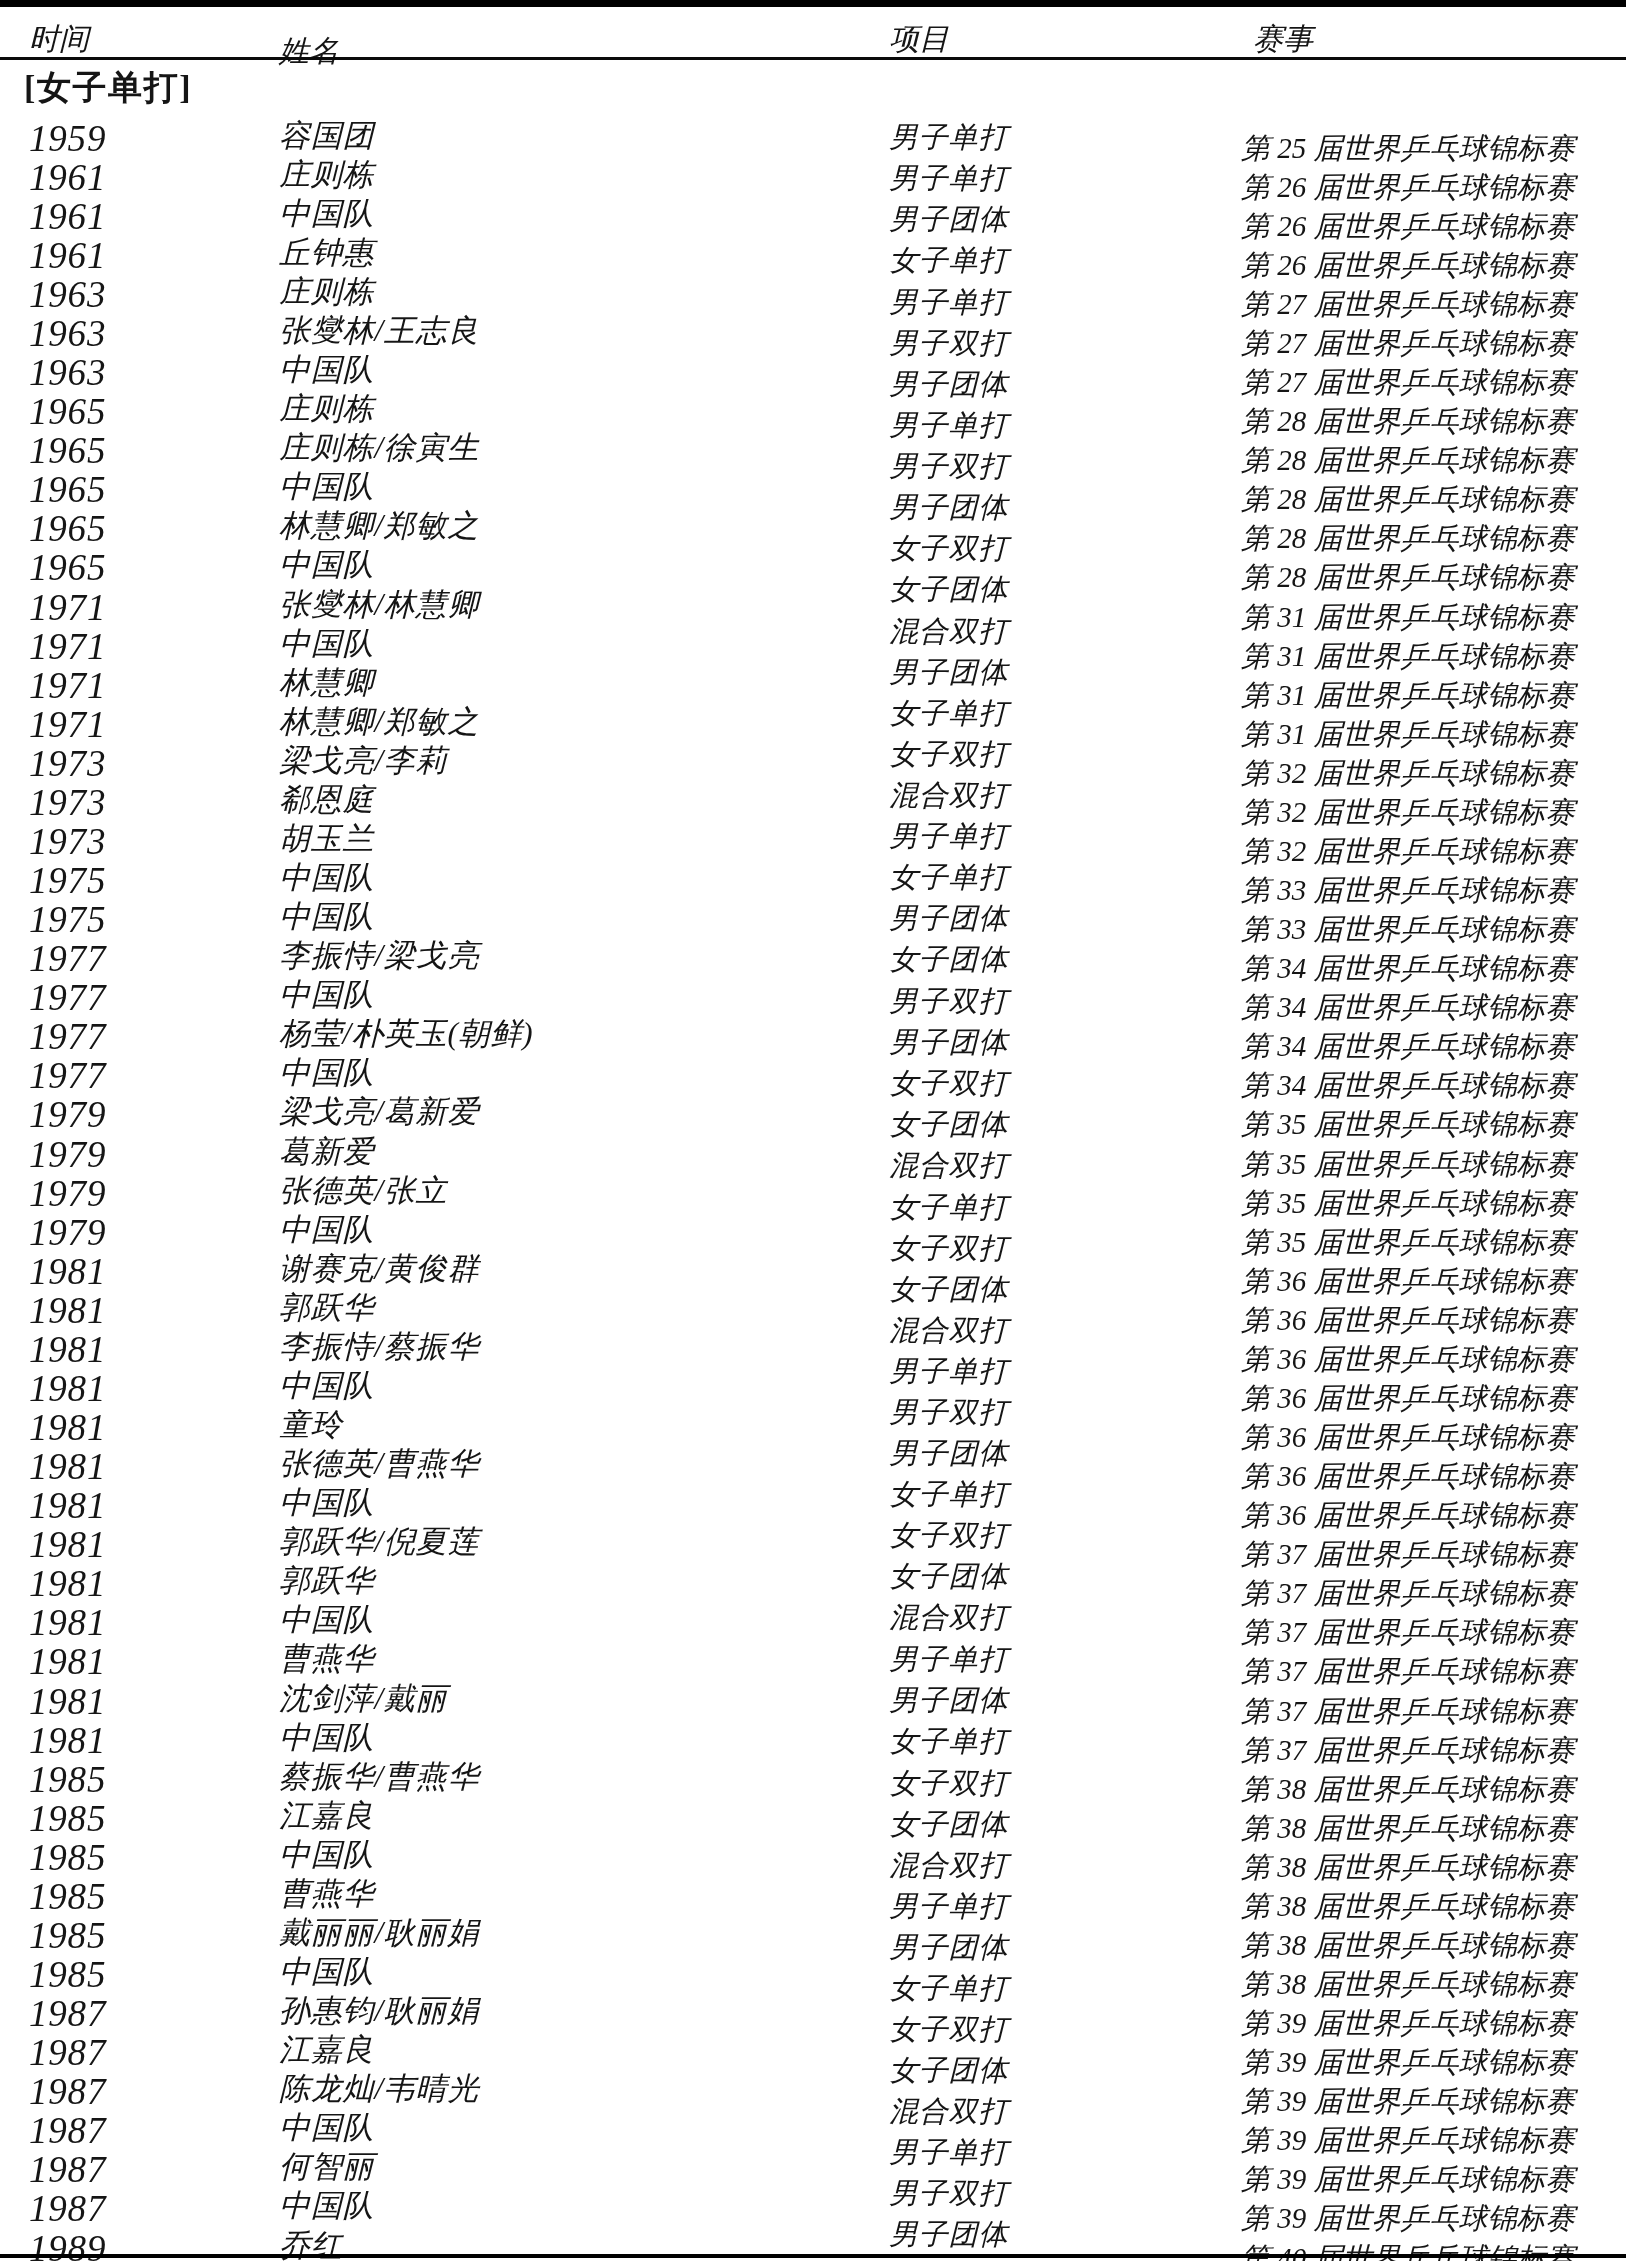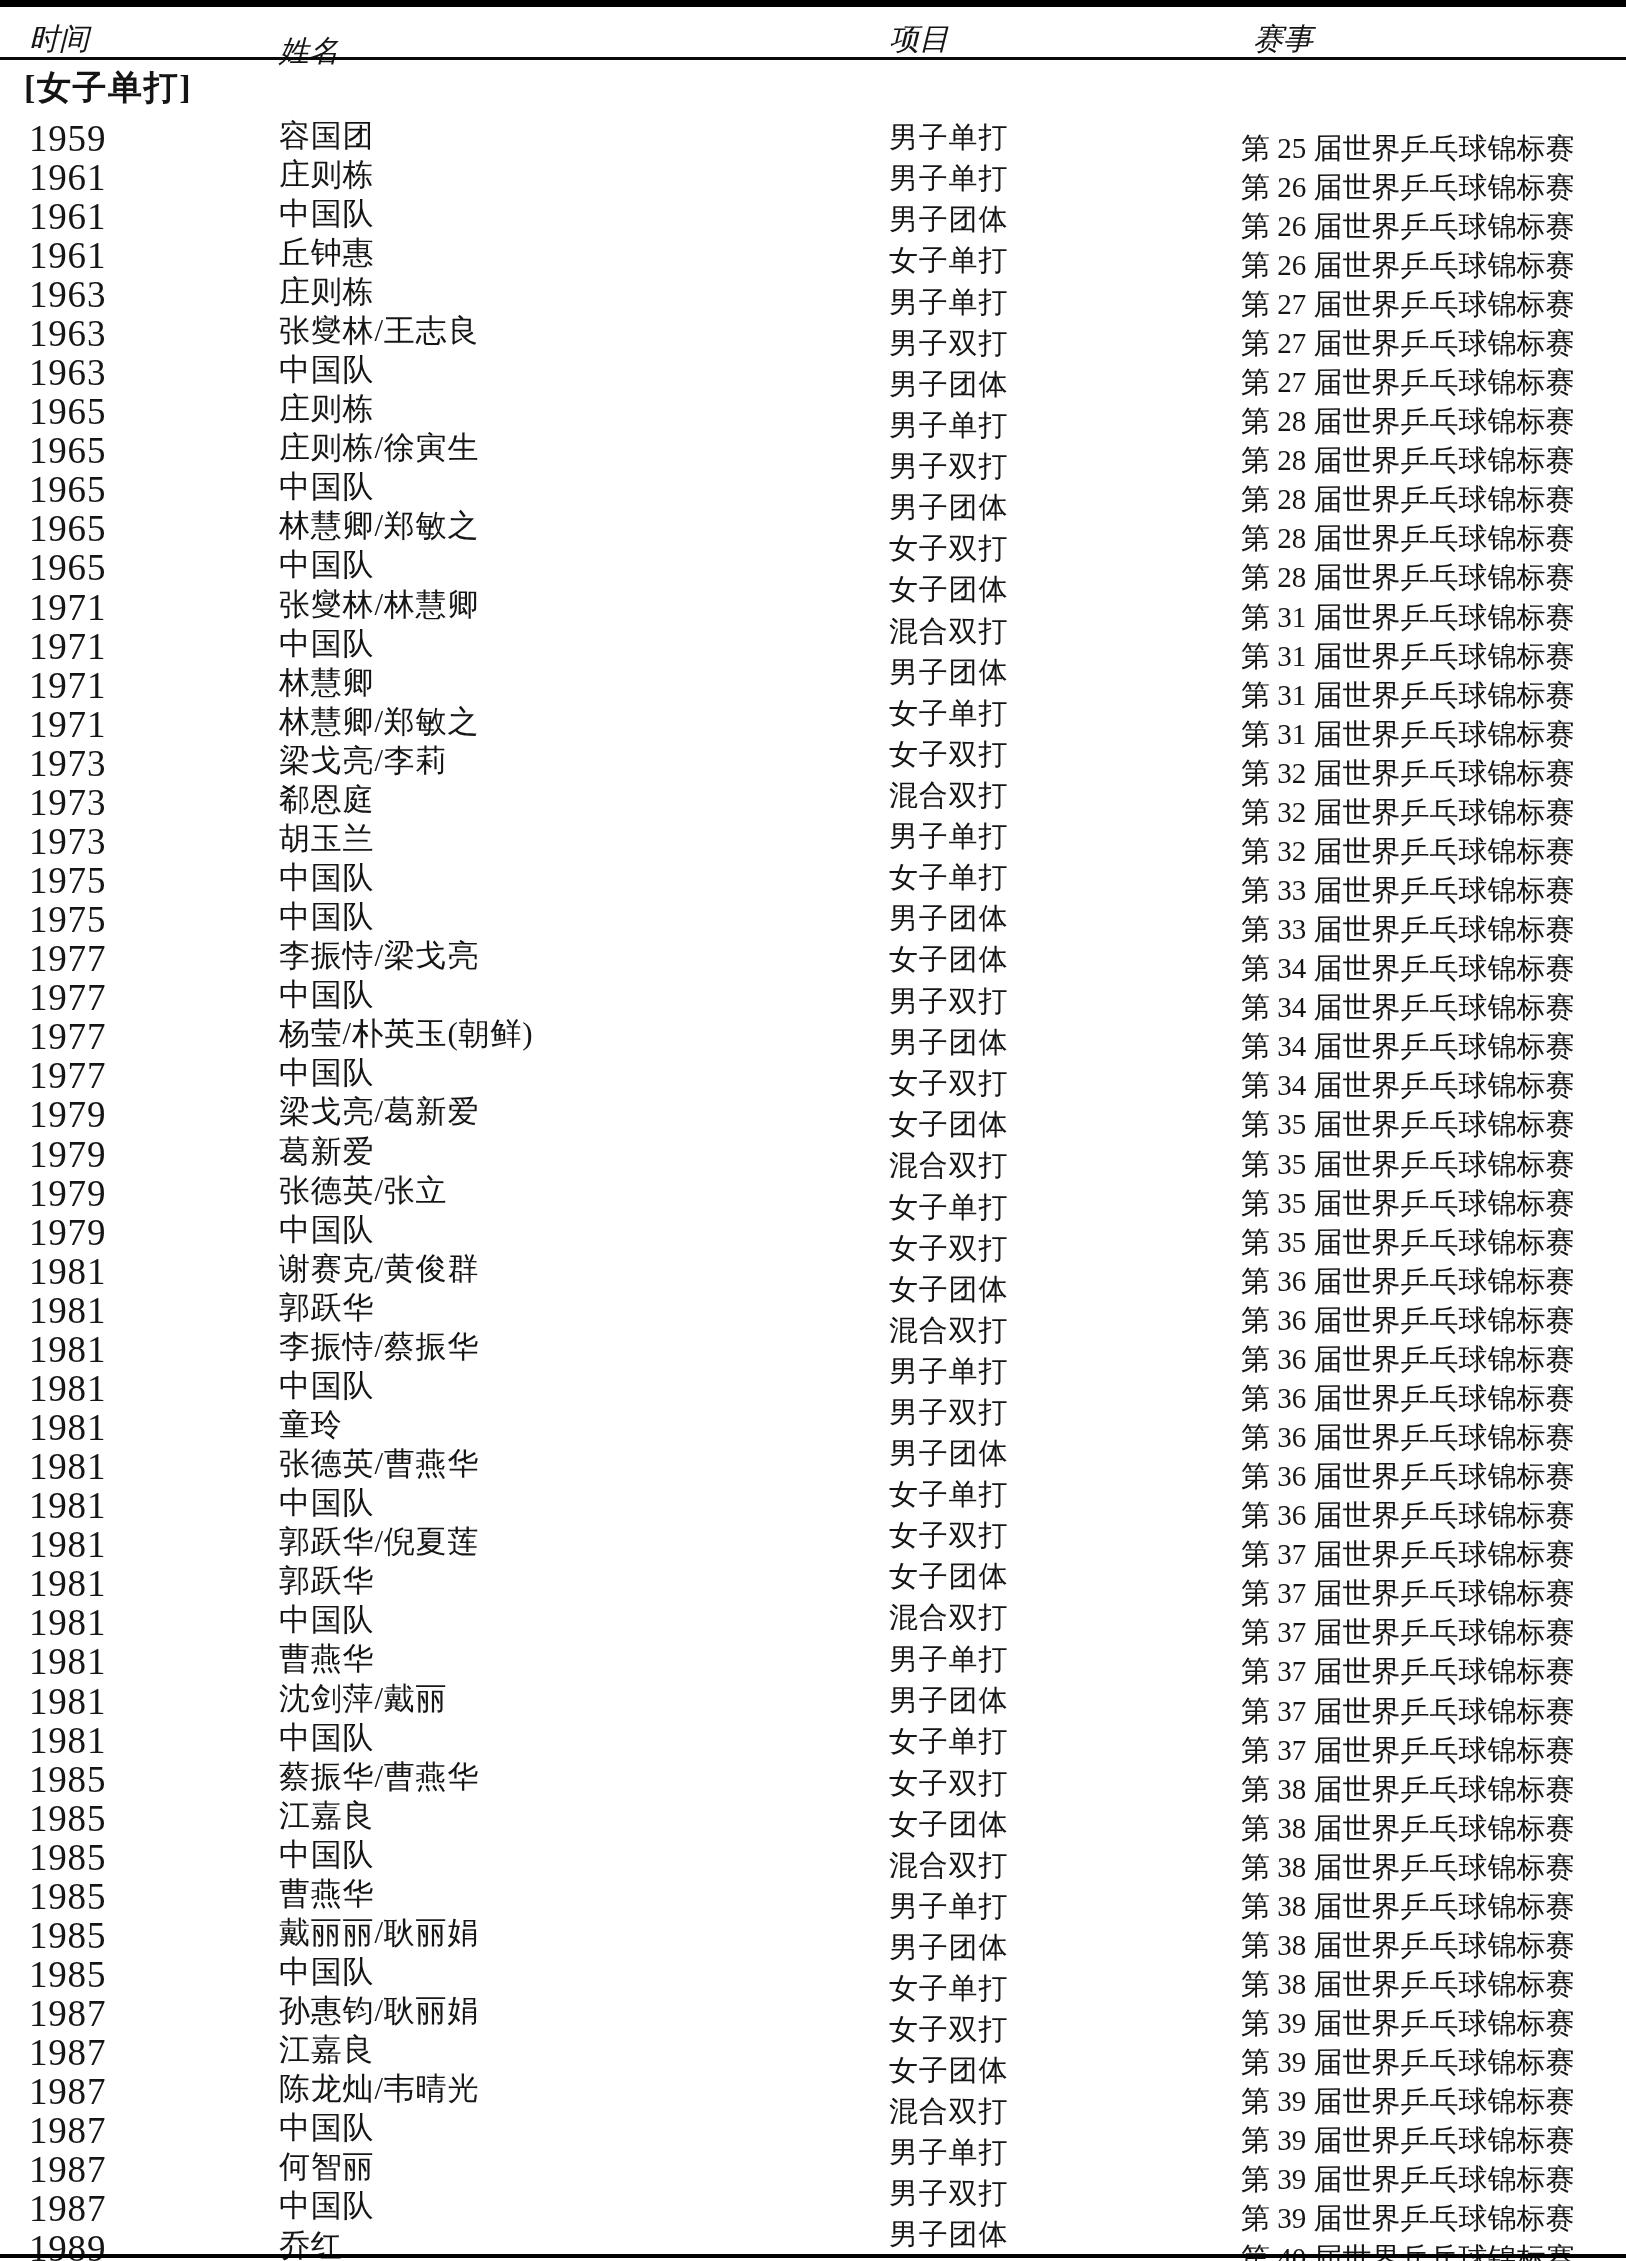--- a/index.html
+++ b/index.html
@@ -31,21 +31,21 @@
   }
   .col-time  { left: 29px; }
   .col-name  { left: 279px; margin-top: 12px; }
   .col-event { left: 889px; }
   .col-comp  { left: 1241px; margin-left: 12px; }
   .section-header {
     position: absolute; left: 24px; top: 71px;
     font-size: 34px; font-weight: bold; line-height: 1;
     letter-spacing: 1.6px; white-space: nowrap;
   }
-  .table-body { position: absolute; left: 0; top: 0; width: 1608px; height: 2261px; }
+  .table-body { position: absolute; left: 0; top: 0; width: 1608px; height: 2261px; font-style: italic; }
   .row { position: absolute; left: 0; width: 1627px; height: 0; }
   .cell {
     position: absolute; top: 0;
     line-height: 1; white-space: nowrap;
   }
   .c-time  { left: 29px;  font-size: 37px; letter-spacing: 0.8px; }
   .c-name  { left: 279px; font-size: 31px; letter-spacing: 0.8px; }
   .c-event { left: 889px; font-size: 29px; letter-spacing: 0.8px; }
   .c-comp  { left: 1241px; font-size: 29px; top: 2.4px; margin-top: 12px; }
 </style>

